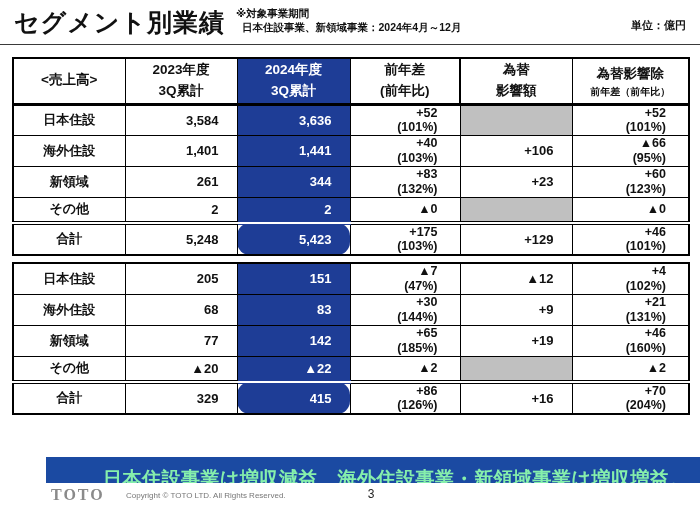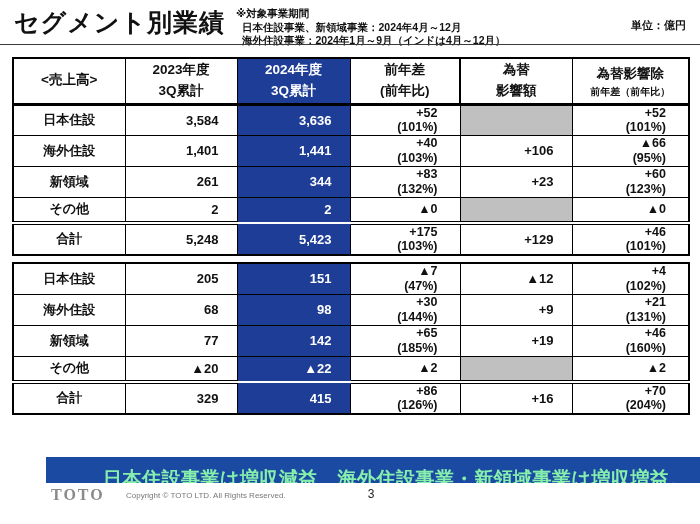--- a/index.html
+++ b/index.html
@@ -42,21 +42,21 @@
   tr.hdr td.fxbox-l { border-left:2px solid #000; border-top:2px solid #000; }
   tr.hdr td.fxbox-r { border-top:2px solid #000; }
   tr.hdr .sub-small { font-size:10px; line-height:1.3; }
   tr.data  { height:31px; }
   tr.other { height:26px; }
   tr.total { height:30px; }
   tr.total td { border-top:4px double #000; }
   td.name { text-align:center; font-size:13px; }
   td.num  { text-align:right; padding-right:18px; }
   td.blue { background:var(--table-blue); color:#fff; }
-  tr.total td.blue { border-top:4px double var(--table-blue); }
+  tr.total td.blue { border-top:4px double var(--table-blue);border-radius:13px; }
   td.gray { background:var(--gray-cell); }
   td.twoline { font-size:12.5px; line-height:1.15; }
   td.twoline div { text-align:right; padding-right:22px; }
   
   .banner {
     position:absolute; left:0; top:457px; width:700px; height:44px;
     background:var(--banner-blue); color:#86efac;
     display:flex; align-items:center; justify-content:center;
     font-size:19px; font-weight:bold; letter-spacing:0.5px;margin-left:46px;
   }
@@ -72,21 +72,20 @@
 </style>
 </head>
 <body>
 
 <div class="page">
 
   <div class="title">セグメント別業績</div>
   <div class="note">
     <div>※対象事業期間</div>
     <div class="indent">日本住設事業、新領域事業：2024年4月～12月</div>
-    <div class="indent">海外住設事業：2024年1月～9月（インドは4月～12月）</div>
   </div>
   <div class="unit">単位：億円</div>
   <div class="top-rule"></div>
 
   <table class="seg" id="sales-table">
     <colgroup>
       <col style="width:112px">
         <col style="width:112px">
         <col style="width:113px">
       <col style="width:110px">
@@ -210,21 +209,21 @@
           </td>
       <td class="num">▲12</td>
       <td class="twoline">
             <div>+4</div>
             <div>(102%)</div>
           </td>
     </tr>
     <tr class="data">
       <td class="name">海外住設</td>
       <td class="num">68</td>
-      <td class="num blue">98</td>
+      <td class="num blue">83</td>
       <td class="twoline">
             <div>+30</div>
             <div>(144%)</div>
           </td>
       <td class="num">+9</td>
       <td class="twoline">
             <div>+21</div>
             <div>(131%)</div>
           </td>
     </tr>

